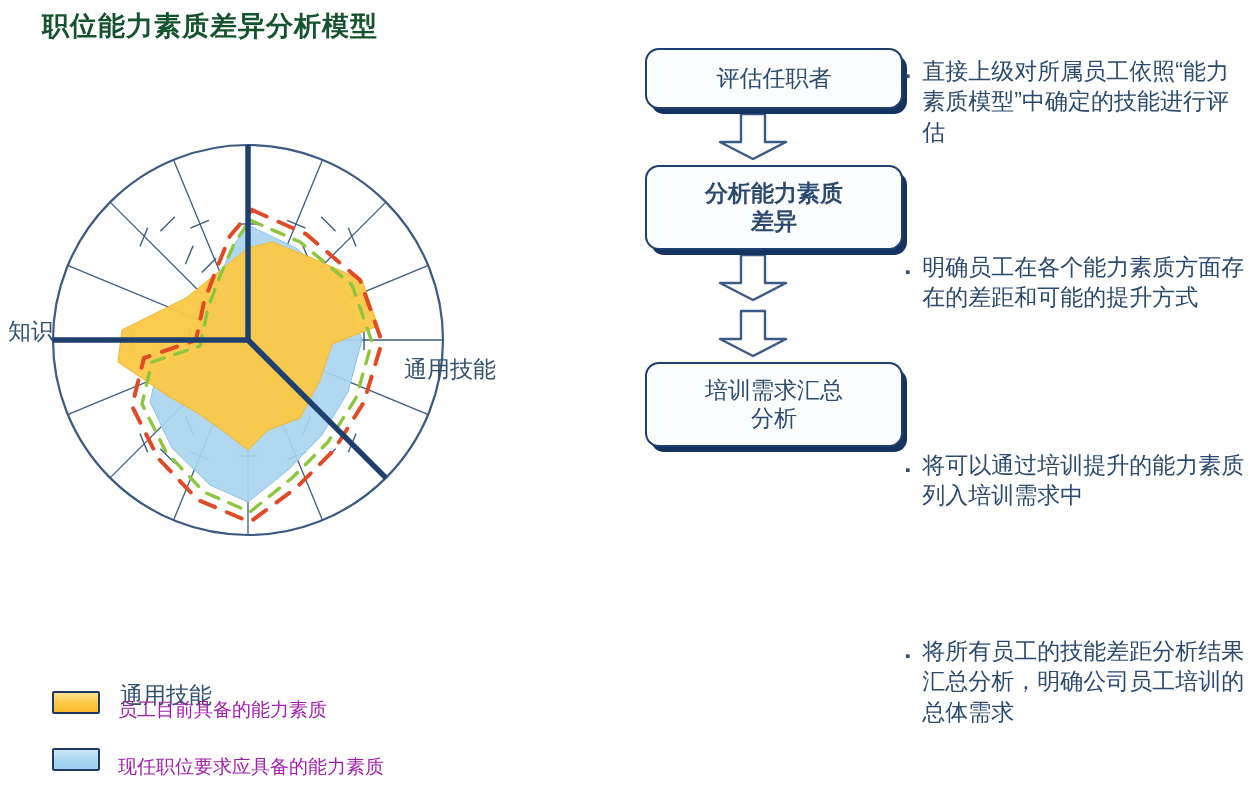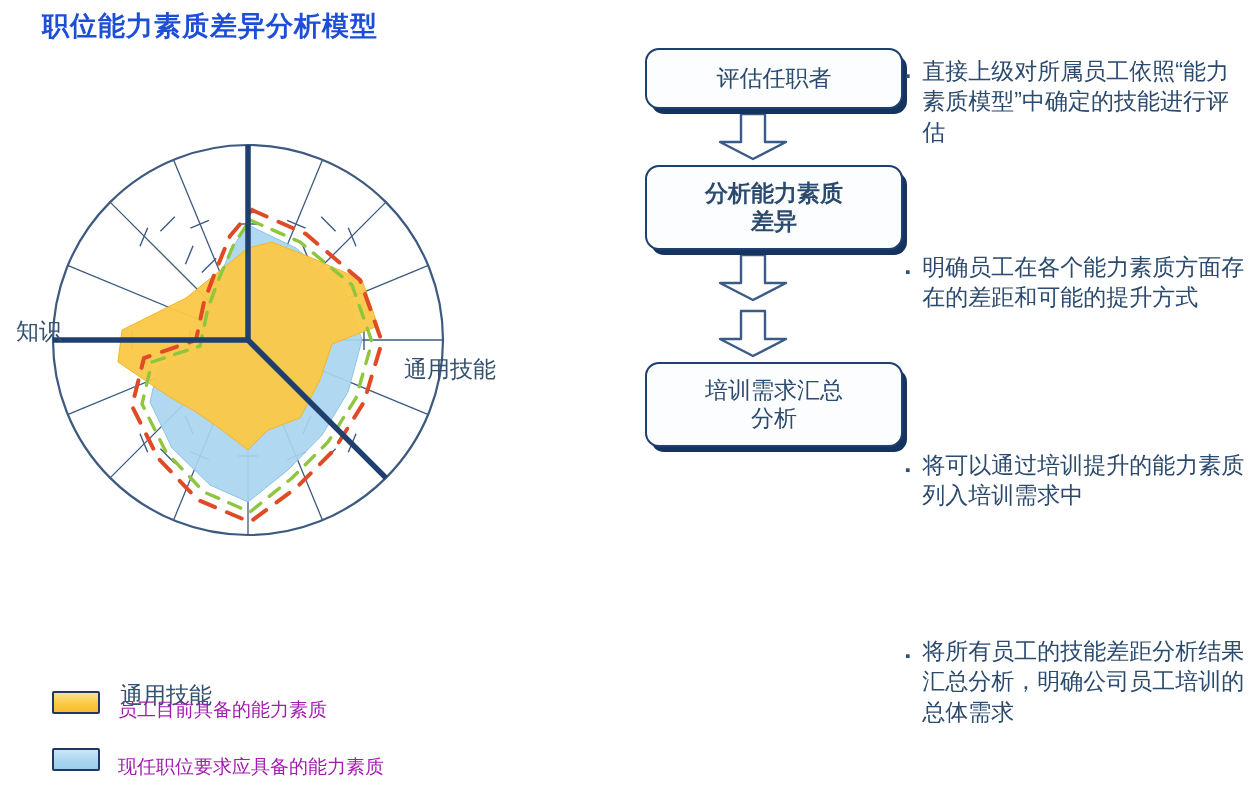--- a/index.html
+++ b/index.html
@@ -17,42 +17,42 @@
     color: #2d4a6b;
   }
 
   
   #page-title {
     position: absolute;
     left: 42px;
     top: 8px;
     font-size: 27px;
     font-weight: bold;
-    color: #1d4ed8;
+    color: #14532d;
     letter-spacing: 1px;
     white-space: nowrap;
   }
 
   
   #radar-panel {
     position: absolute;
     left: 0px;
     top: 130px;
     width: 560px;
     height: 500px;
   }
   #radar-svg { display: block; }
 
   .axis-label {
     position: absolute;
     font-size: 23px;
     color: #33506e;
     white-space: nowrap;
   }
-  #axis-label-knowledge { left: 8px;  top: 186px; margin-left: 8px; }
+  #axis-label-knowledge { left: 8px;  top: 186px; }
   #axis-label-professional { left: 404px; top: 224px; }
   #axis-label-general { left: 120px; top: 550px; }
 
   
   #legend {
     position: absolute;
     left: 52px;
     top: 682px;
     width: 520px;
   }

